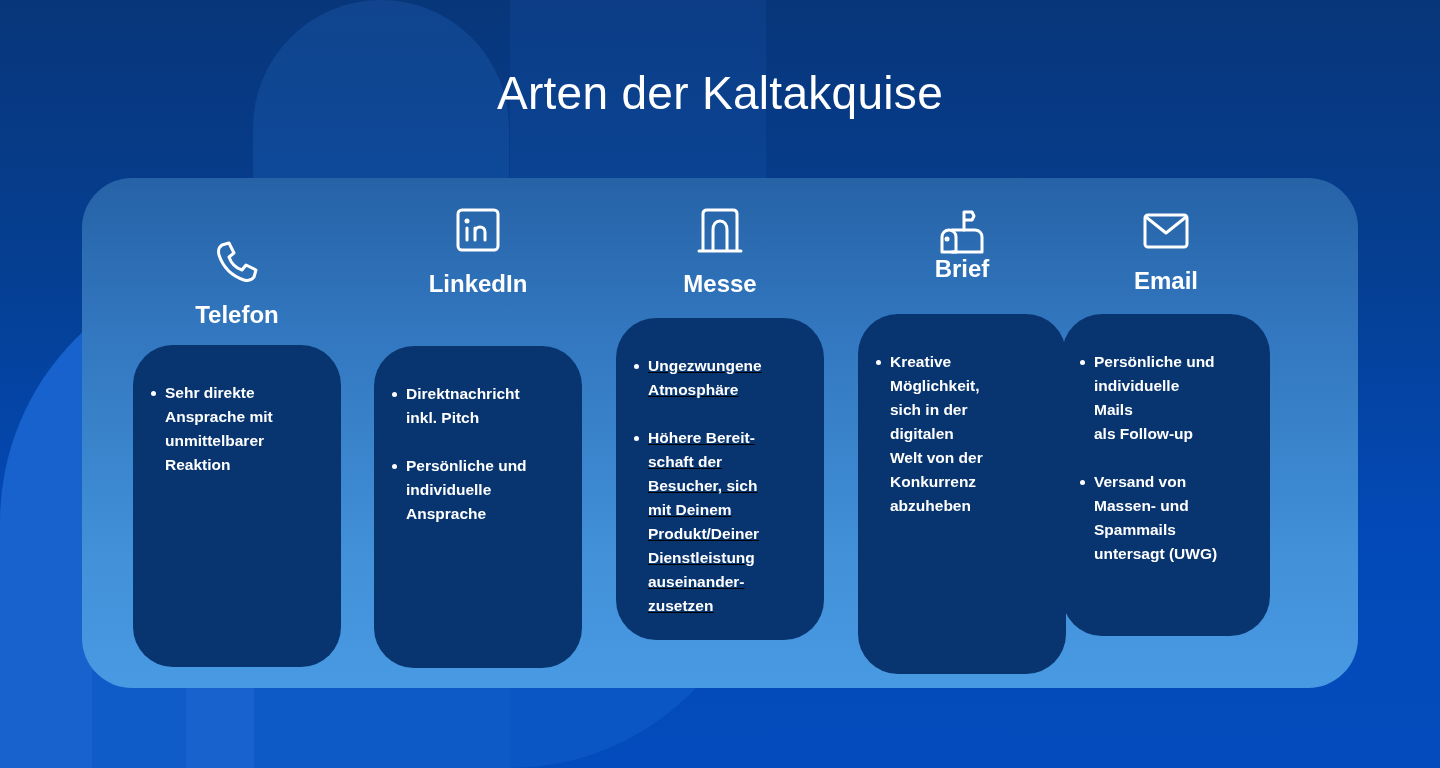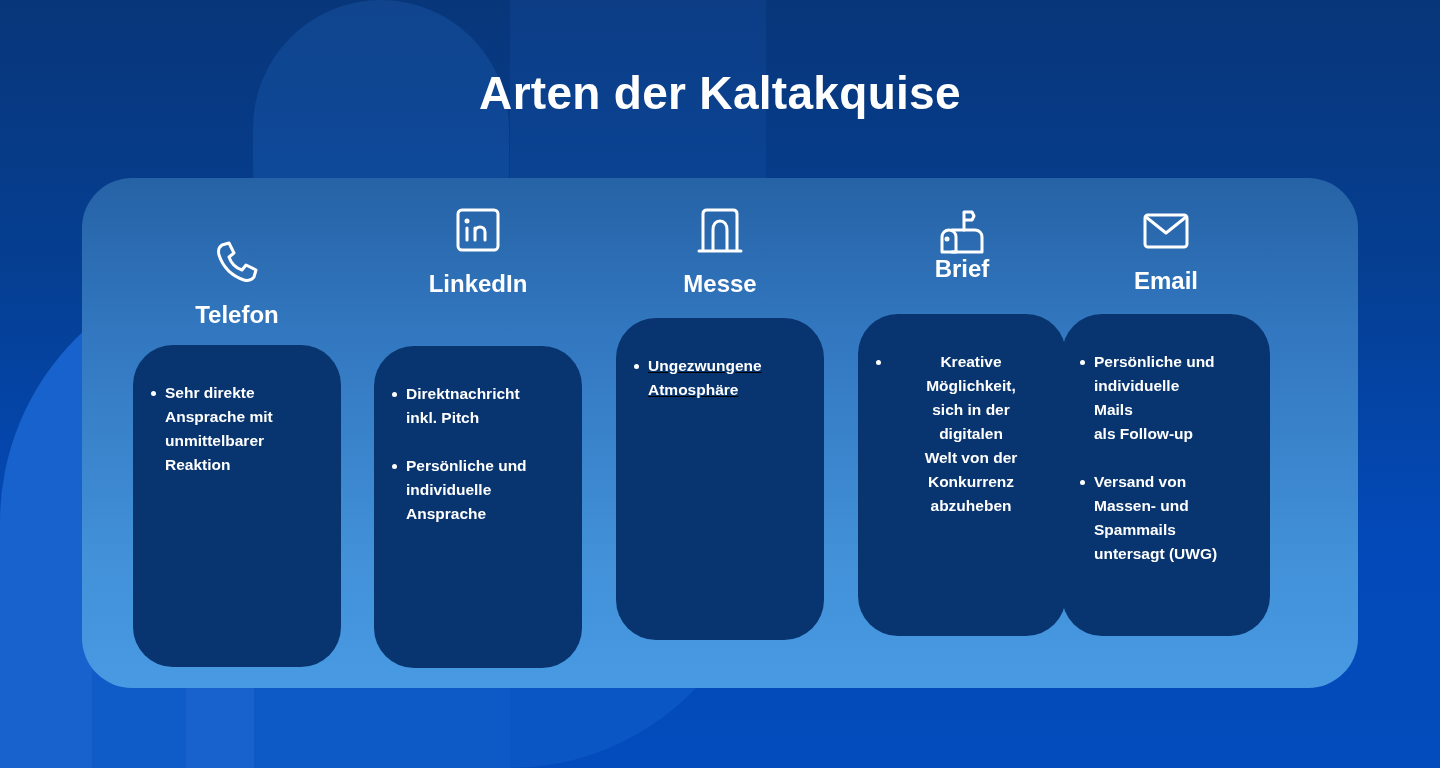--- a/index.html
+++ b/index.html
@@ -42,21 +42,21 @@
   .panel {
     position: absolute;
     left: 82px; top: 178px; width: 1276px; height: 510px;
     border-radius: 50px;
     background: linear-gradient(180deg, #2662a6 0%, #3277bf 30%, #4291d9 75%, #489ae3 100%);
   }
 
   .title {
     position: absolute; left: 0; top: 66px; width: 1440px;
     text-align: center; color: #ffffff;
-    font-weight: 700; font-size: 46px; letter-spacing: 0.3px;
+    font-weight: 400; font-size: 46px; letter-spacing: 0.3px;
   }
 
   .col {
     position: absolute; top: 0; width: 208px; height: 100%;
   }
   .col-icon {
     position: absolute; left: 50%; transform: translateX(-50%);
     width: 50px; height: 50px;
   }
   .col-icon svg { width: 50px; height: 50px; display: block; }
@@ -140,35 +140,43 @@
         <path d="M8 44 V8 C8 5 10 4 12 4 H38 C40 4 42 5 42 8 V44"></path>
         <path d="M18 44 V24 C18 18 21 15 25 15 C29 15 32 18 32 24 V44"></path>
         <line x1="4" y1="45" x2="46" y2="45"></line>
       </svg>
     </div>
     <div class="col-label" style="top:92px;">Messe</div>
     <div class="card" style="top:140px; height:322px;text-decoration:underline;">
       <ul>
         <li>Ungezwungene
 Atmosphäre</li>
+        <li>Höhere Bereit-
+schaft der
+Besucher, sich
+mit Deinem
+Produkt/Deiner
+Dienstleistung
+auseinander-
+zusetzen</li>
       </ul>
     </div>
   </div>
 
   <div class="col" style="left:776px;">
     <div class="col-icon" style="top:28px;">
       <svg viewBox="0 0 50 50" fill="none" stroke="#fff" stroke-width="3" stroke-linecap="round" stroke-linejoin="round">
         <path d="M27 24 V6 H35 L37 10 L35 14 H27"></path>
         <path d="M15 24 H38 C42 24 45 27 45 31 V46 H15"></path>
         <path d="M5 46 V31 C5 27 8 24 12 24 C16 24 19 27 19 31 V46 Z"></path>
         <circle cx="10" cy="33" r="1" fill="#fff"></circle>
       </svg>
     </div>
     <div class="col-label" style="top:77px;">Brief</div>
-    <div class="card" style="top:136px; height:322px;text-align:center;">
+    <div class="card" style="top:136px; height:360px;">
       <ul>
         <li>Kreative
 Möglichkeit,
 sich in der
 digitalen
 Welt von der
 Konkurrenz
 abzuheben</li>
       </ul>
     </div>

